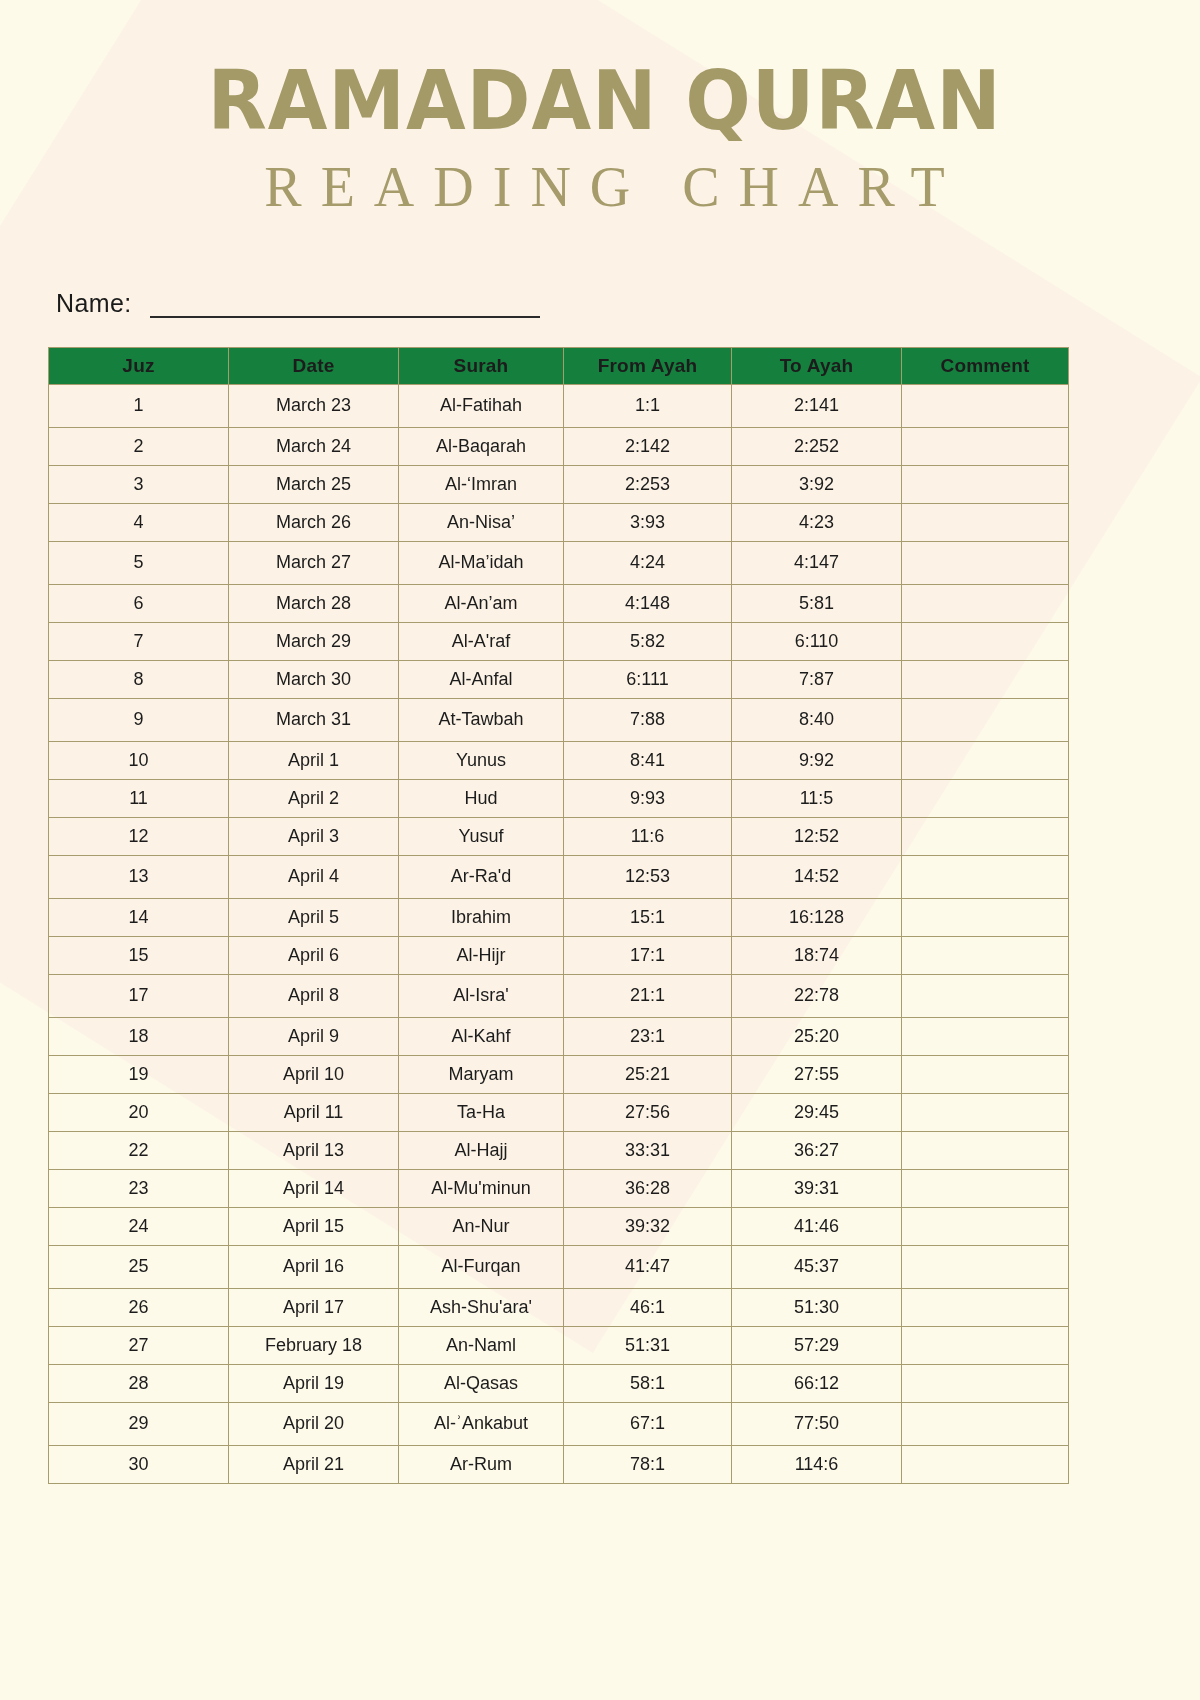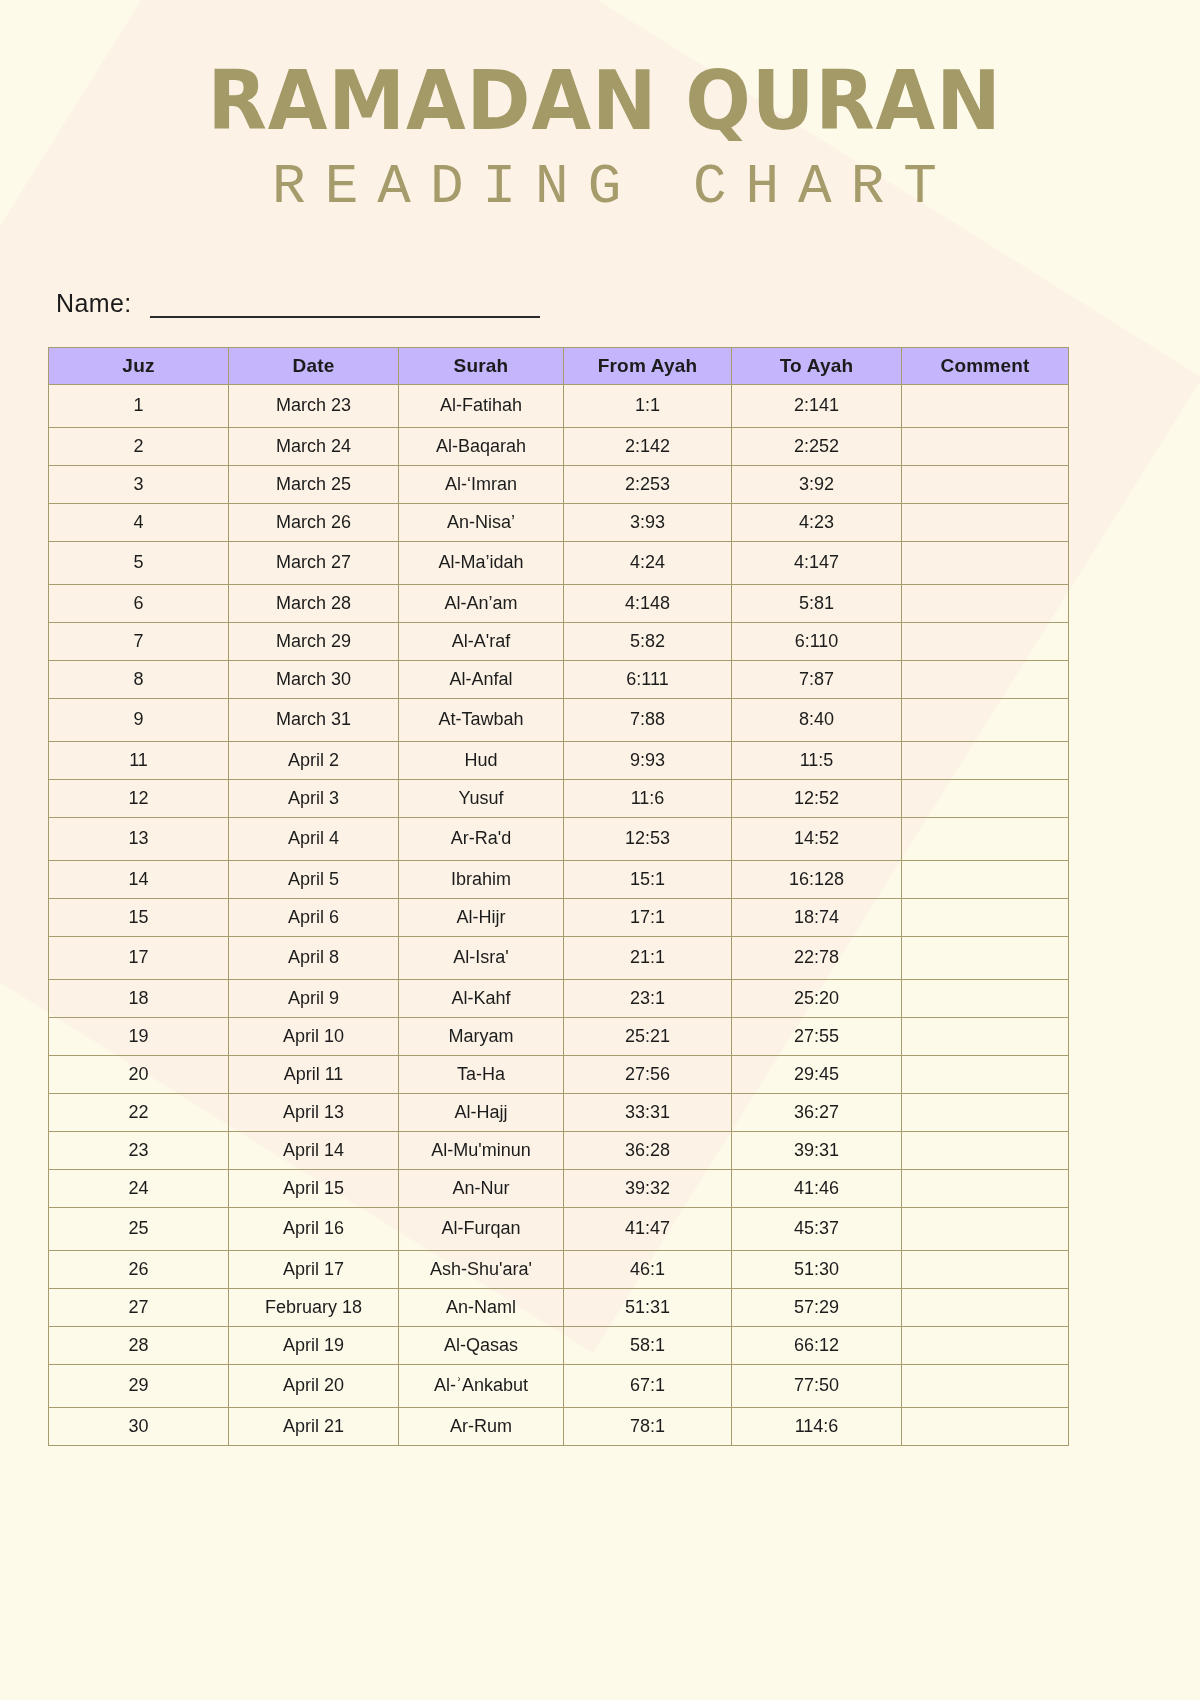--- a/index.html
+++ b/index.html
@@ -47,21 +47,21 @@
     font-family: "DejaVu Sans", sans-serif;
     font-weight: 700;
     font-size: 82px;
     letter-spacing: 1px;
     color: #a49a68;
     line-height: .96;
     transform: scaleX(0.94);
     margin: 0;
   }
   .sub-title {
-    font-family: Liberation Mono, monospace;
+    font-family: Liberation Serif, serif;
     font-weight: 300;
     font-size: 56px;
     letter-spacing: 19px;
     color: #a59b6b;
     margin: 18px 0 8px 0;
     padding-left: 19px;
     line-height: 1;
   }
 
   .name-row {
@@ -90,21 +90,21 @@
     table-layout: fixed;
   }
   table.chart th, table.chart td {
     border: 1px solid #a69c6d;
     text-align: center;
     font-size: 18px;
     color: #1c1c1c;
     padding: 0 4px;
   }
   table.chart thead th {
-    background: #c4b5fd;
+    background: #15803d;
     font-weight: 700;
     font-size: 19px;
     height: 36px;
     letter-spacing: .2px;
   }
   table.chart tbody td {
     height: 37px;
     font-weight: 400;
   }
   tbody tr.tall td { height: 42px; }
@@ -219,20 +219,28 @@
         </tr>
         <tr class="tall">
           <td>9</td>
           <td>March 31</td>
           <td>At-Tawbah</td>
           <td>7:88</td>
           <td>8:40</td>
           <td></td>
         </tr>
         <tr>
+          <td>10</td>
+          <td>April 1</td>
+          <td>Yunus</td>
+          <td>8:41</td>
+          <td>9:92</td>
+          <td></td>
+        </tr>
+        <tr>
           <td>11</td>
           <td>April 2</td>
           <td>Hud</td>
           <td>9:93</td>
           <td>11:5</td>
           <td></td>
         </tr>
         <tr>
           <td>12</td>
           <td>April 3</td>

